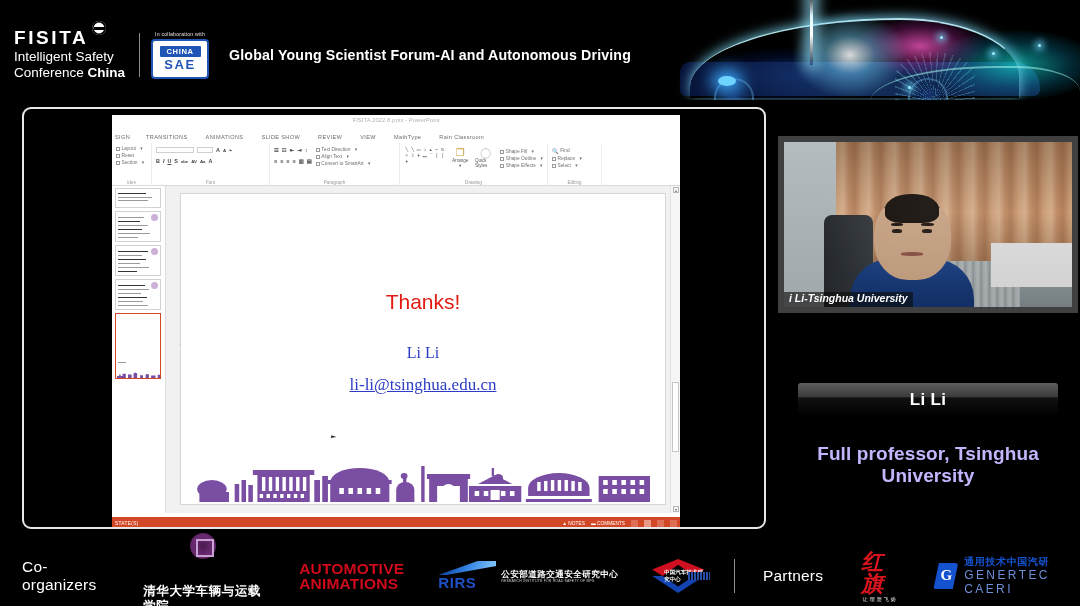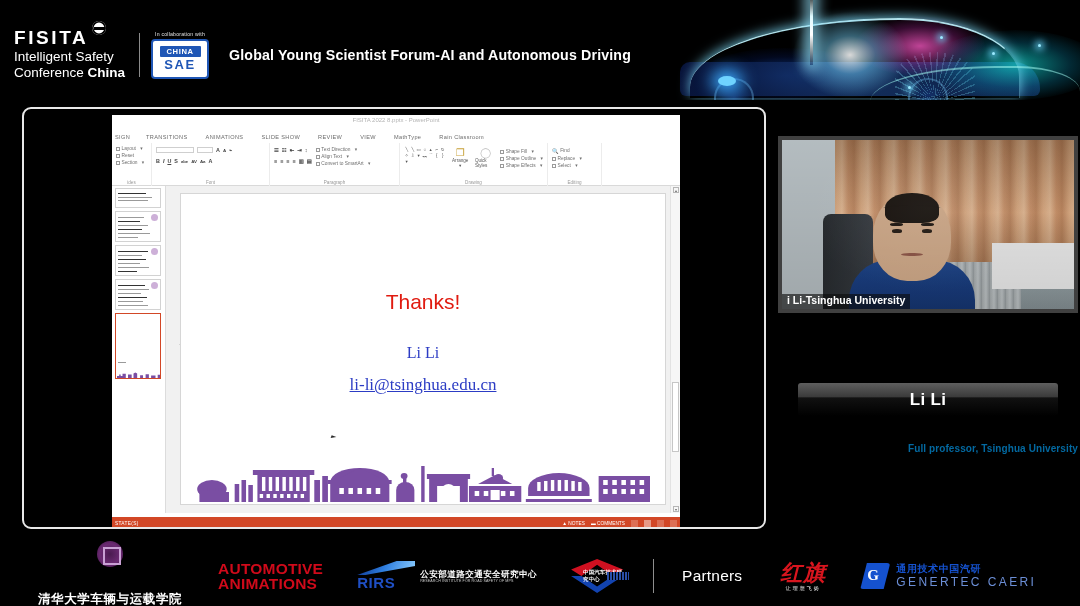--- a/index.html
+++ b/index.html
@@ -141,21 +141,21 @@
   
   #statusbar { position:absolute; left:0; bottom:0; width:100%; height:12px; background:#d24726;
       display:flex; align-items:center; color:#fff; font-size:4.8px; padding:0 3px; }
   #statusbar .sl { letter-spacing:.3px; }
   #statusbar .sr { margin-left:auto; display:flex; align-items:center; gap:6px; }
   #statusbar .vbtn { width:7px; height:7px; background:rgba(255,255,255,.22); display:inline-block; }
   #statusbar .vbtn.on { background:rgba(255,255,255,.45); }
 
   
   #video-panel { position:absolute; left:778px; top:136px; width:300px; height:177px;
-      border:4px solid #404040; background:#0a0a0a; overflow:hidden; }
+      border:6px solid #404040; background:#0a0a0a; overflow:hidden;font-style:italic; }
   #vid { position:absolute; inset:0; overflow:hidden;
       background:linear-gradient(to bottom, #b9c6c9 0%, #aab7bb 72%, #8e9a9e 100%); }
   #curtain { position:absolute; left:18%; top:0; width:82%; height:78%;
       background:repeating-linear-gradient(to right,
          #e8b184 0px, #f3c49b 7px, #d89a6d 13px, #c88a5e 19px, #e8b184 26px); }
   #curtain-shade { position:absolute; left:18%; top:0; width:82%; height:78%;
       background:linear-gradient(to bottom, rgba(40,30,20,.30), rgba(255,240,220,.08) 55%, rgba(60,45,30,.25)); }
   #radiator { position:absolute; left:52%; top:72%; width:30%; height:28%;
       background:repeating-linear-gradient(to right, #b3b9bb 0px, #ccd2d4 4px, #9ea5a8 8px); }
   #wall-l { position:absolute; left:0; top:0; width:19%; height:100%; background:#c3ccd0; }
@@ -183,22 +183,22 @@
   #vid-scrim { position:absolute; inset:0; background:linear-gradient(to bottom, rgba(0,0,0,.08), rgba(0,0,0,.18)); }
   #vid-label { position:absolute; left:0; bottom:0; height:15px; max-width:100%;
       background:rgba(12,12,12,.62); color:#fff; font-size:10.5px; font-weight:700;
       padding:0 5px; white-space:nowrap; overflow:hidden; display:flex; align-items:flex-start; }
 
   
   #name-plate { position:absolute; left:798px; top:383px; width:260px; height:33px;
       background:linear-gradient(to bottom, #5e5e5e 0%, #3a3a3a 42%, #111 45%, #000 100%);
       border-radius:3px; display:flex; align-items:center; justify-content:center; }
   #speaker-name { font-size:17px; font-weight:700; color:#fff; letter-spacing:.3px; }
-  #speaker-role { position:absolute; left:778px; top:443px; width:300px; text-align:right;
-      font-size:10px; font-weight:700; color:#0369a1; letter-spacing:.1px; }
+  #speaker-role { position:absolute; left:778px; top:443px; width:300px; text-align:center;
+      font-size:19px; font-weight:700; color:#c4b5fd; letter-spacing:.1px; }
 
   
   #footer { position:absolute; left:0; bottom:0; width:1080px; height:60px; background:#000;
       display:flex; align-items:center; }
   #co-org-label { margin-left:22px; font-size:15.5px; color:#fff; letter-spacing:.2px; }
 
   .logo { display:flex; align-items:center; }
   
   #logo-tsinghua { margin-left:38px; gap:25px;flex-direction:column; }
   #logo-tsinghua .seal { width:26px; height:26px; border-radius:50%;
@@ -611,20 +611,21 @@
     <div id="vid-label">i Li-Tsinghua University</div>
   </div>
 </div>
 
 <div id="name-plate">
   <span id="speaker-name">Li Li</span>
 </div>
 <div id="speaker-role">Full professor, Tsinghua University</div>
 
 <div id="footer">
+  <div id="co-org-label">Co-organizers</div>
 
   <div class="logo" id="logo-tsinghua">
     <div class="seal"></div>
     <div class="tx">
       <div class="cn">清华大学车辆与运载学院</div>
       <div class="en">School of Vehicle and Mobility, Tsinghua University</div>
     </div>
   </div>
 
   <div class="logo" id="logo-ai">

